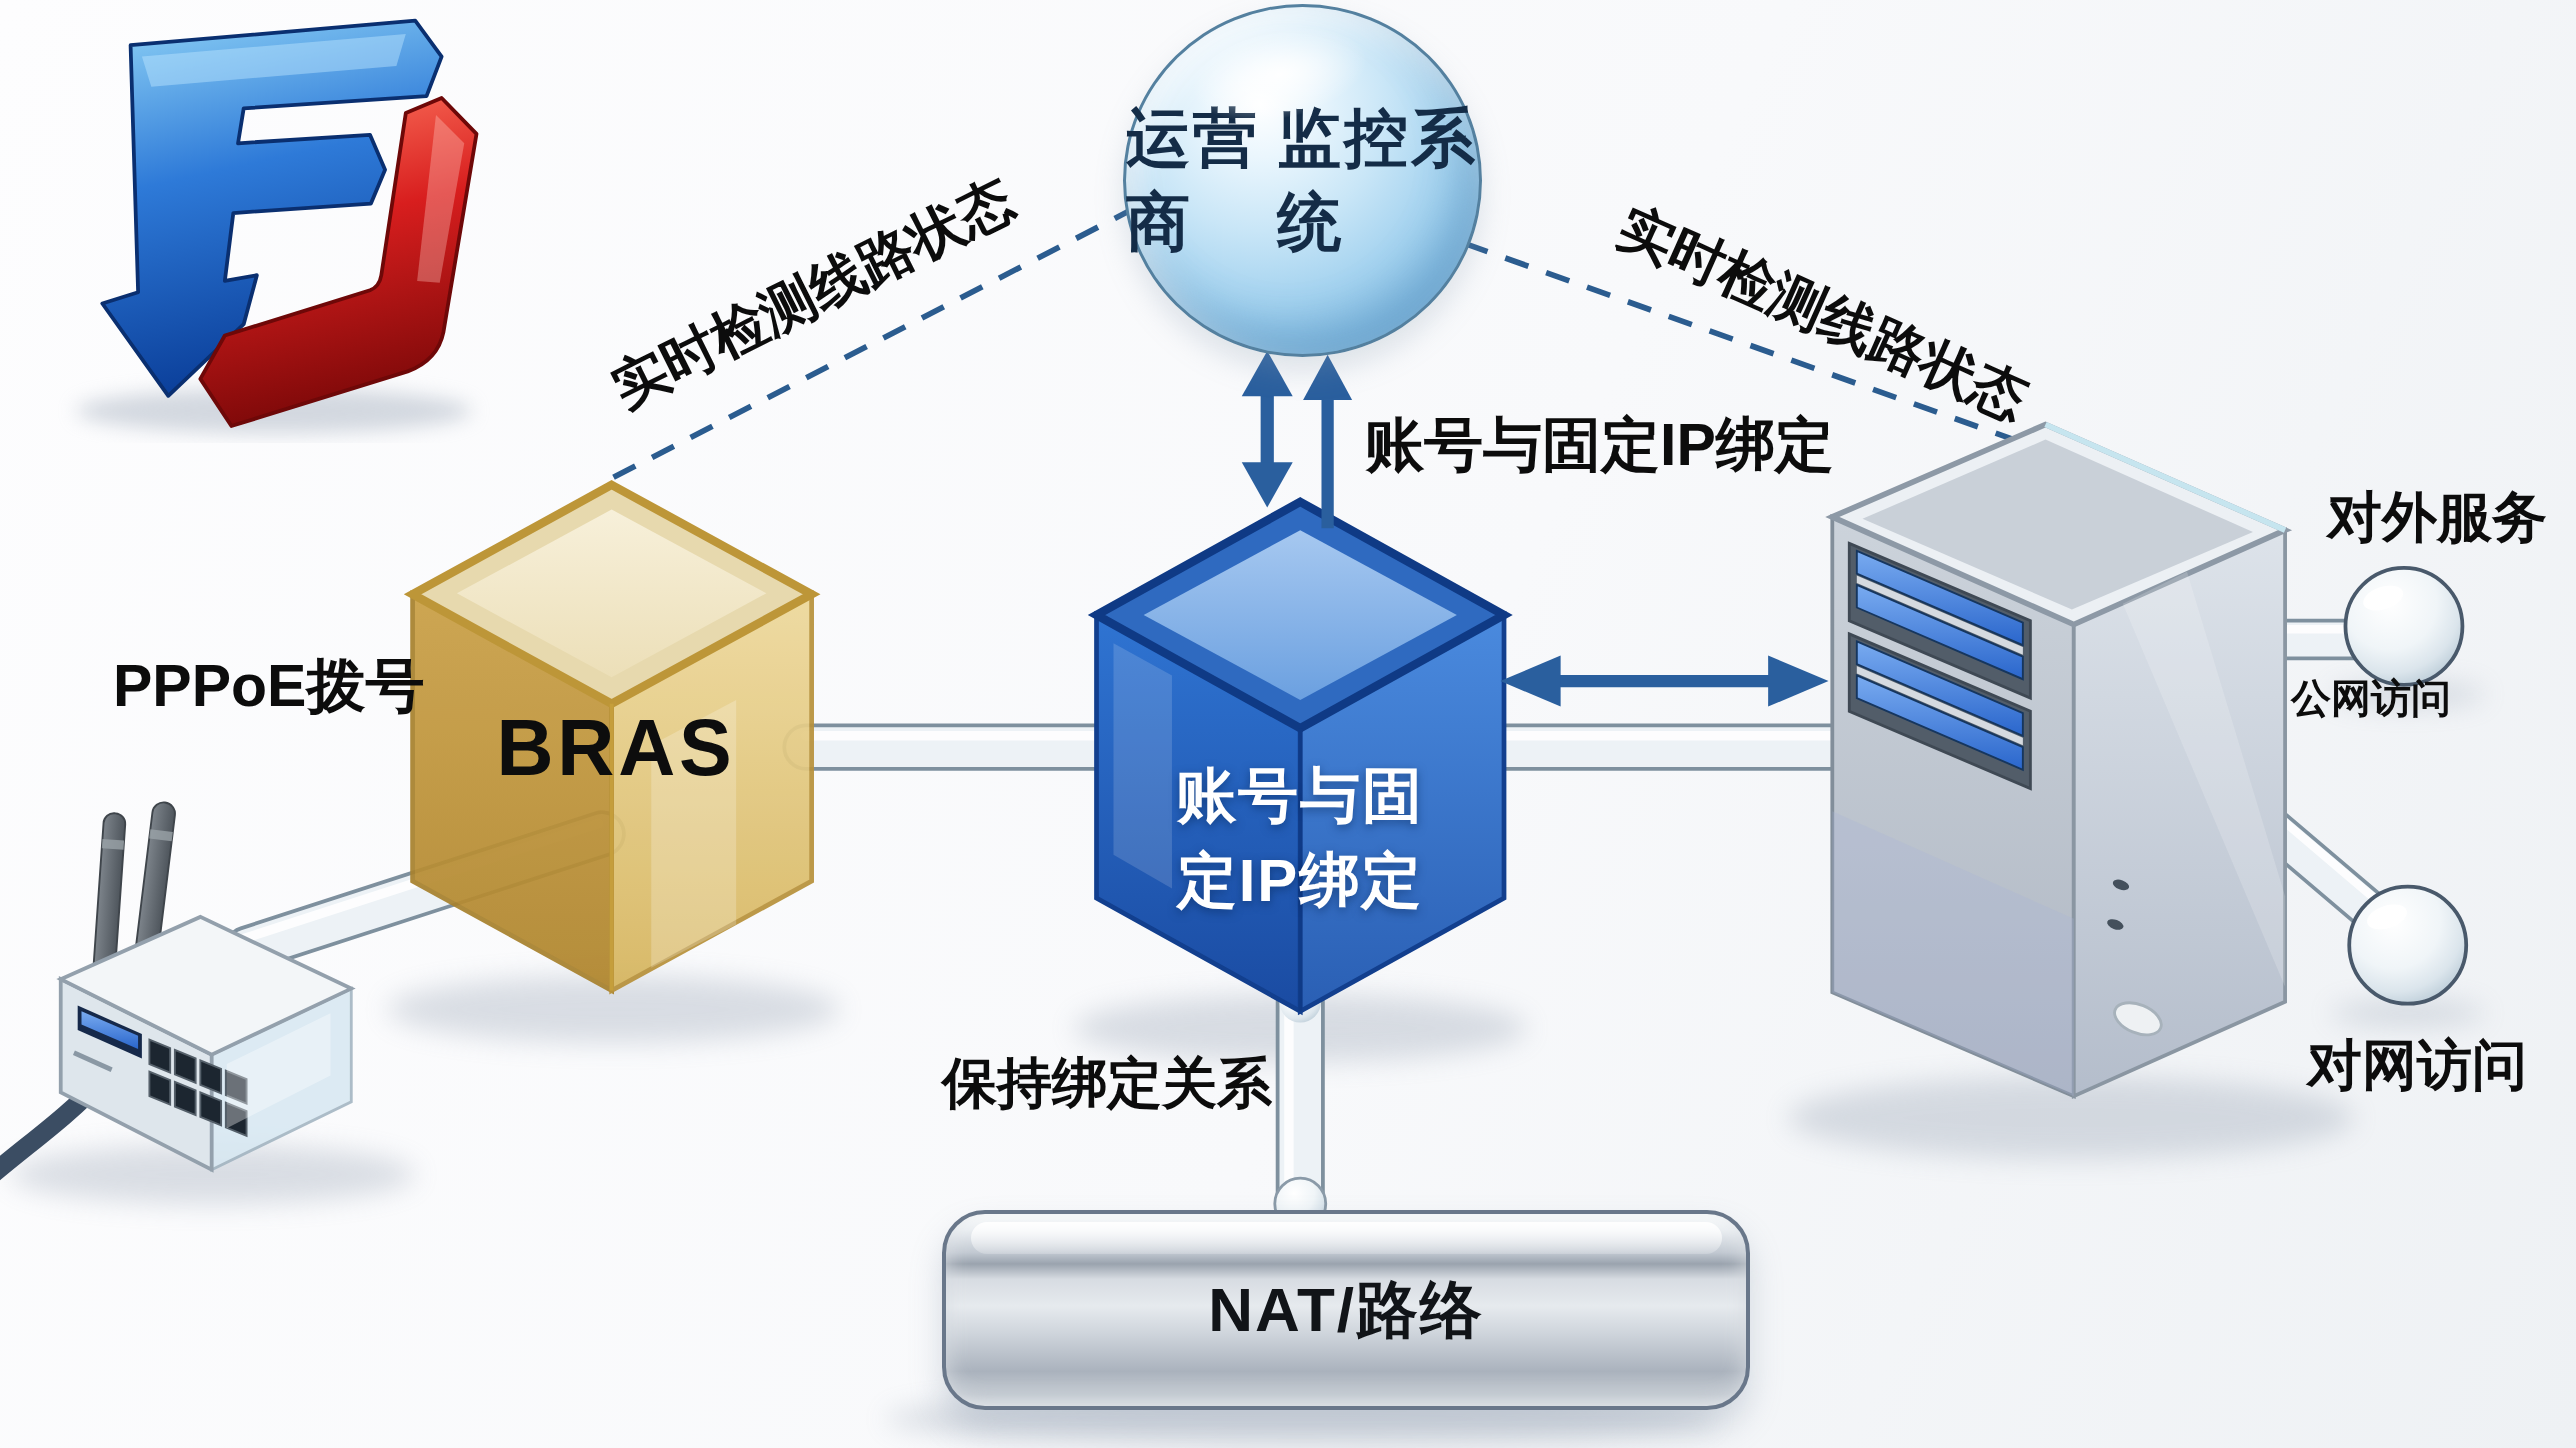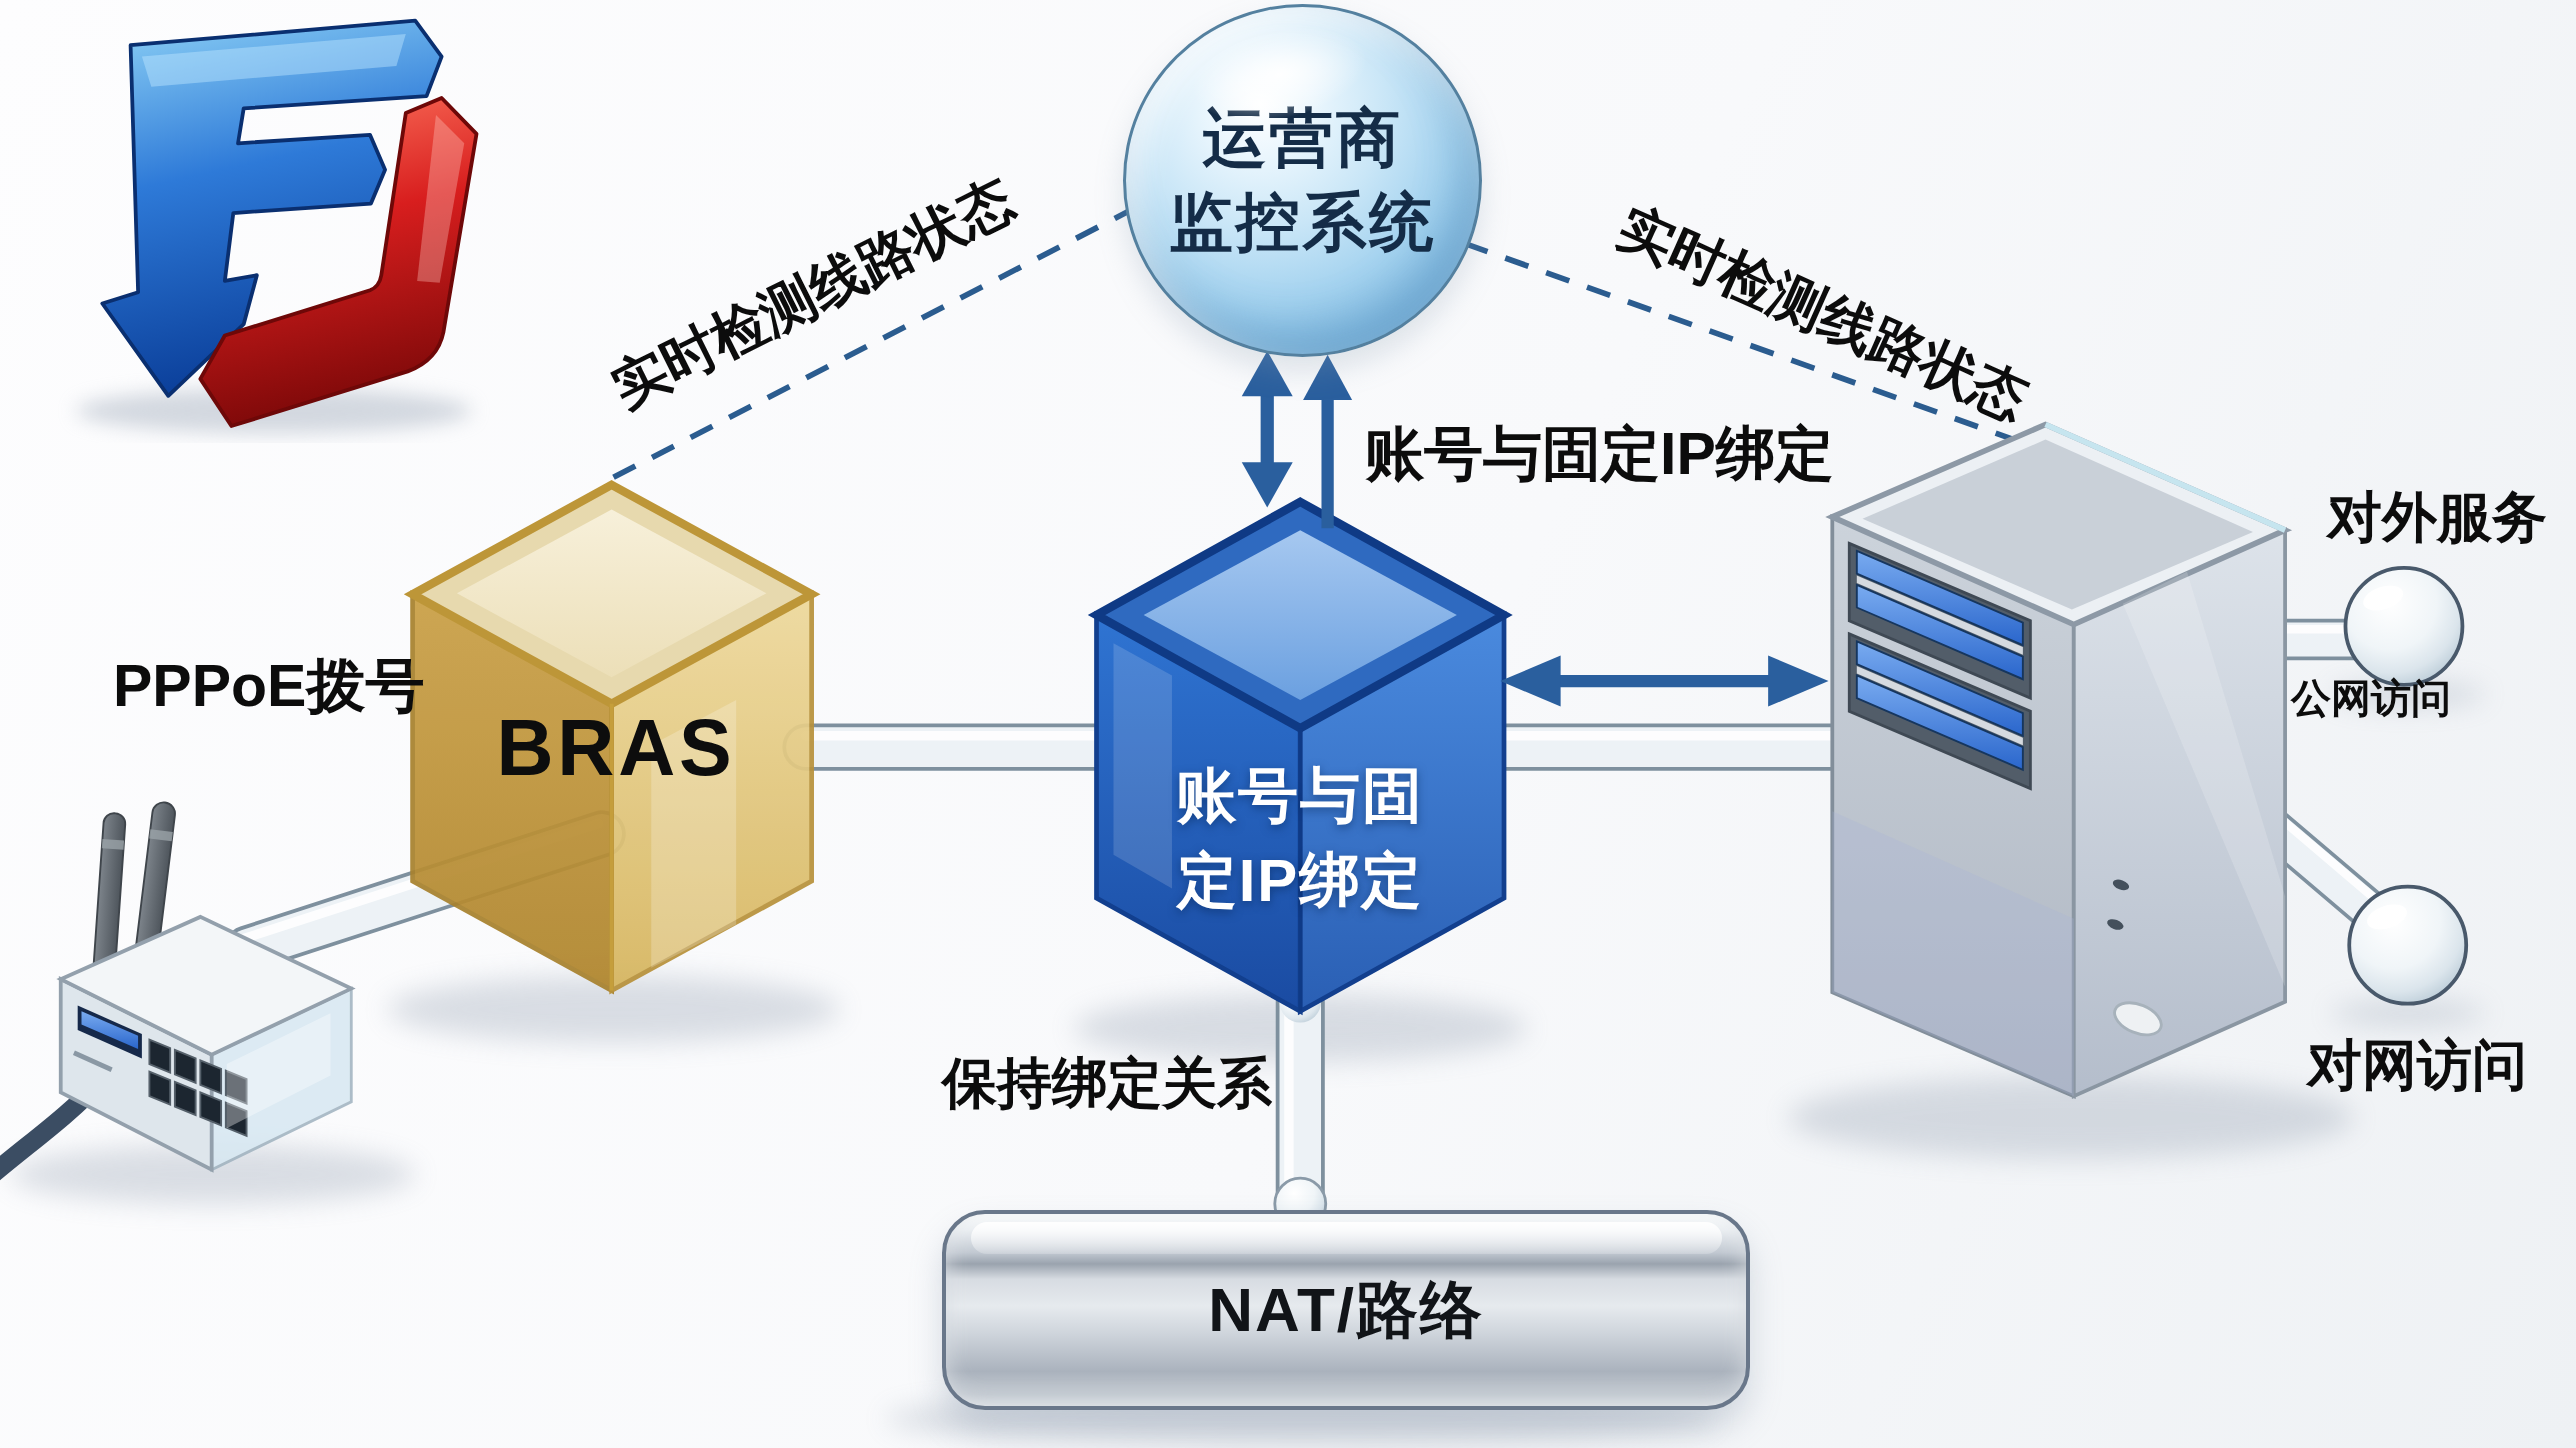--- a/index.html
+++ b/index.html
@@ -1,40 +1,40 @@
 <!DOCTYPE html>
 <html style="font-size:15px"><head>
 <meta charset="utf-8">
 <style>
   html,body{margin:0;padding:0;background:#fff;}
   .stage{position:relative;width:2576px;height:1448px;overflow:hidden;
     background:linear-gradient(115deg,#fdfdfe 0%,#f8f9fb 55%,#eef1f4 100%);
     font-family:"Liberation Sans", sans-serif;}
   .stage svg{position:absolute;left:0;top:0;}
   .lbl{position:absolute;font-weight:700;color:#0c0c0c;white-space:nowrap;}
-  .lbl-binding{left:1365px;top:415px;font-size:59px;}
+  .lbl-binding{left:1365px;top:406px;font-size:59px;}
   .lbl-pppoe{left:113px;top:647px;font-size:59px;}
   .lbl-assign{left:817px;top:632px;font-size:55px;}
   .lbl-keep{left:942px;top:1047px;font-size:55px;}
   .lbl-service{left:2291px;top:481px;font-size:55px;margin-left:36px;}
   .lbl-public{left:2291px;top:671px;font-size:40px;}
   .lbl-network{left:2291px;top:1029px;font-size:55px;margin-left:16px;}
   .lbl-line-left{left:577px;top:257px;width:472px;text-align:center;font-size:55px;
     transform:rotate(-26.5deg);transform-origin:center;}
   .lbl-line-right{left:1566px;top:277px;width:513px;text-align:center;font-size:55px;
     transform:rotate(24deg);transform-origin:center;}
   .lbl-bras{left:416px;top:702px;width:400px;text-align:center;font-size:79px;font-weight:600;letter-spacing:3.8px;color:#0d0d0d;}
   .cube-blue-text{position:absolute;left:1102px;top:753px;width:396px;text-align:center;
     font-size:60px;font-weight:700;color:#ffffff;line-height:1.42;letter-spacing:1.9px;
     text-shadow:0 2.8px 9.4px rgba(8,40,90,.55);}
   .monitor-sphere{position:absolute;left:1123px;top:3.8px;width:353px;height:347px;border-radius:50%;
     border:3.8px solid #54809f;
     background:radial-gradient(circle at 38% 28%, #ffffff 0%, #eaf6fd 16%, #c9e6f7 38%, #a3d2ef 60%, #7fbbe4 80%, #66a8d6 100%);
     box-shadow:inset -15px -22.6px 43px rgba(70,125,170,.38), inset 11.3px 15px 32px rgba(255,255,255,.85), 0 15px 28px rgba(140,160,180,.25);
-    display:flex;flex-direction:column;align-items:center;justify-content:center;}
+    display:flex;align-items:center;justify-content:center;}
   .monitor-sphere::before{content:"";position:absolute;left:66px;top:24.5px;width:175px;height:87px;border-radius:50%;
     background:radial-gradient(ellipse at center, rgba(255,255,255,.95), rgba(255,255,255,0) 72%);
     transform:rotate(-12deg);}
   .sphere-line{font-size:64px;font-weight:700;color:#142c47;letter-spacing:2.8px;line-height:1.32;}
   .nat-bar{position:absolute;left:898px;top:1210px;width:800px;height:192px;border-radius:43px;
     border:4.7px solid #69778a;
     background:linear-gradient(180deg,#f8fafb 0%,#e9edf1 8%,#c2c9d2 20%,#9aa3ae 26%,#d7dce2 34%,#e6eaee 48%,#cfd5dc 62%,#aab2bd 82%,#c7cdd4 94%,#e9ecef 100%);
     box-shadow:inset 0 0 24.5px rgba(255,255,255,.7), inset 0 -7.5px 17px rgba(110,125,145,.35), 0 19px 32px rgba(130,145,165,.3);
     display:flex;align-items:center;justify-content:center;margin-left:44px;}
   .nat-top{position:absolute;left:24.5px;top:7.5px;right:24.5px;height:32px;border-radius:19px;

